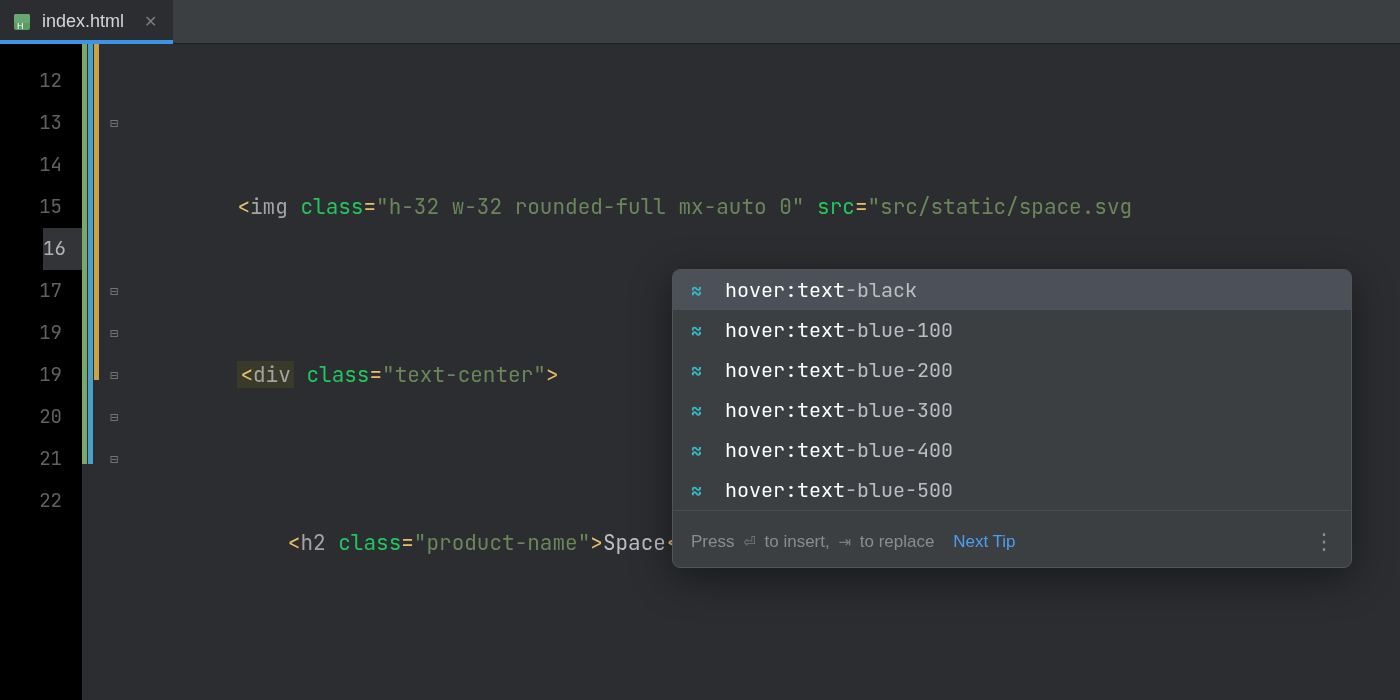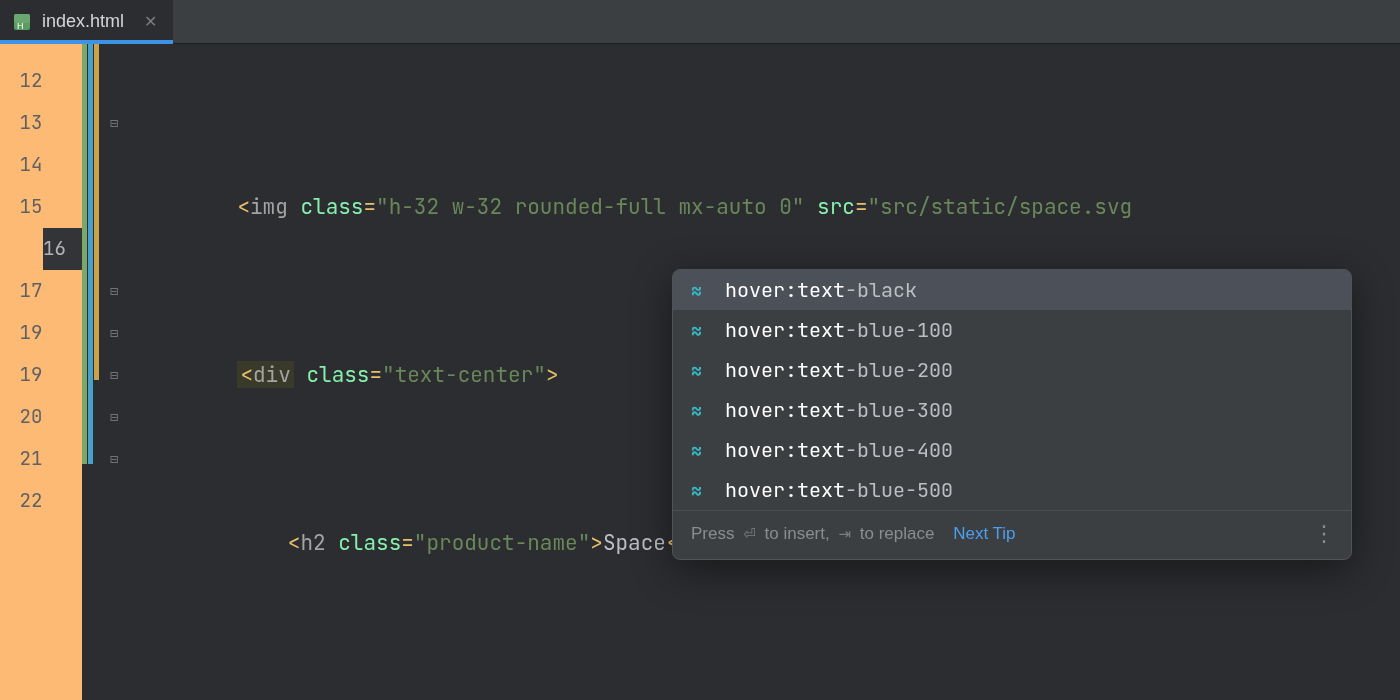--- a/index.html
+++ b/index.html
@@ -54,22 +54,22 @@
   }
 
   
   .editor {
     position: relative;
     display: flex;
     height: calc(100% - 44px);
   }
   .gutter {
     width: 82px;
-    background: #fdba74;
-    text-align: center;
+    background: #000000;
+    text-align: right;
     padding-top: 16px;
     color: #5f6163;
     font-size: 19px;
     line-height: 42px;
     user-select: none;
   }
   .gutter .ln { padding-right: 20px; height:42px; }
   .gutter .ln.current { color: #b0b2b6; background:#323438;margin-left:43px; }
 
   .rainbow {
@@ -97,21 +97,21 @@
     white-space: pre;
     line-height: 42px;
     position: relative;
   }
   .line { height: 42px; }
   .ind { display:inline-block; }
 
   
   .brk   { color:#e8bf6a; }          
   .tag   { color:#a3a3a3; }
-  .attr  { color:#86efac; }
+  .attr  { color:#22c55e; }
   .str   { color:#6a8759; }
   .txt   { color:#bcbec4; }
   .bgtag { background:#3a3a2a; padding:0 3px;}
 
   
   .popup {
     position:absolute;
     left:672px;
     top:269px;
     width:680px;
@@ -132,21 +132,21 @@
   .popup .tw-icon{
     width:20px;
     color:#37b6c4;
     font-weight:bold;
     font-size:18px;
     letter-spacing:-3px;
   }
   .popup .match{ color:#ffffff; }
   .popup .footer{
     display:flex;align-items:center;justify-content:space-between;
-    padding:10px 14px 12px 18px;
+    padding:18px 14px 12px 18px;
     border-top:1px solid #4a4c4e;
     font-family:-apple-system,"Segoe UI",sans-serif;
     font-size:17px;
     color:#8a8c90;
   }
   .popup .footer .key{
     display:inline-block;
     font-size:15px;
     opacity:.8;
     margin:0 4px;

